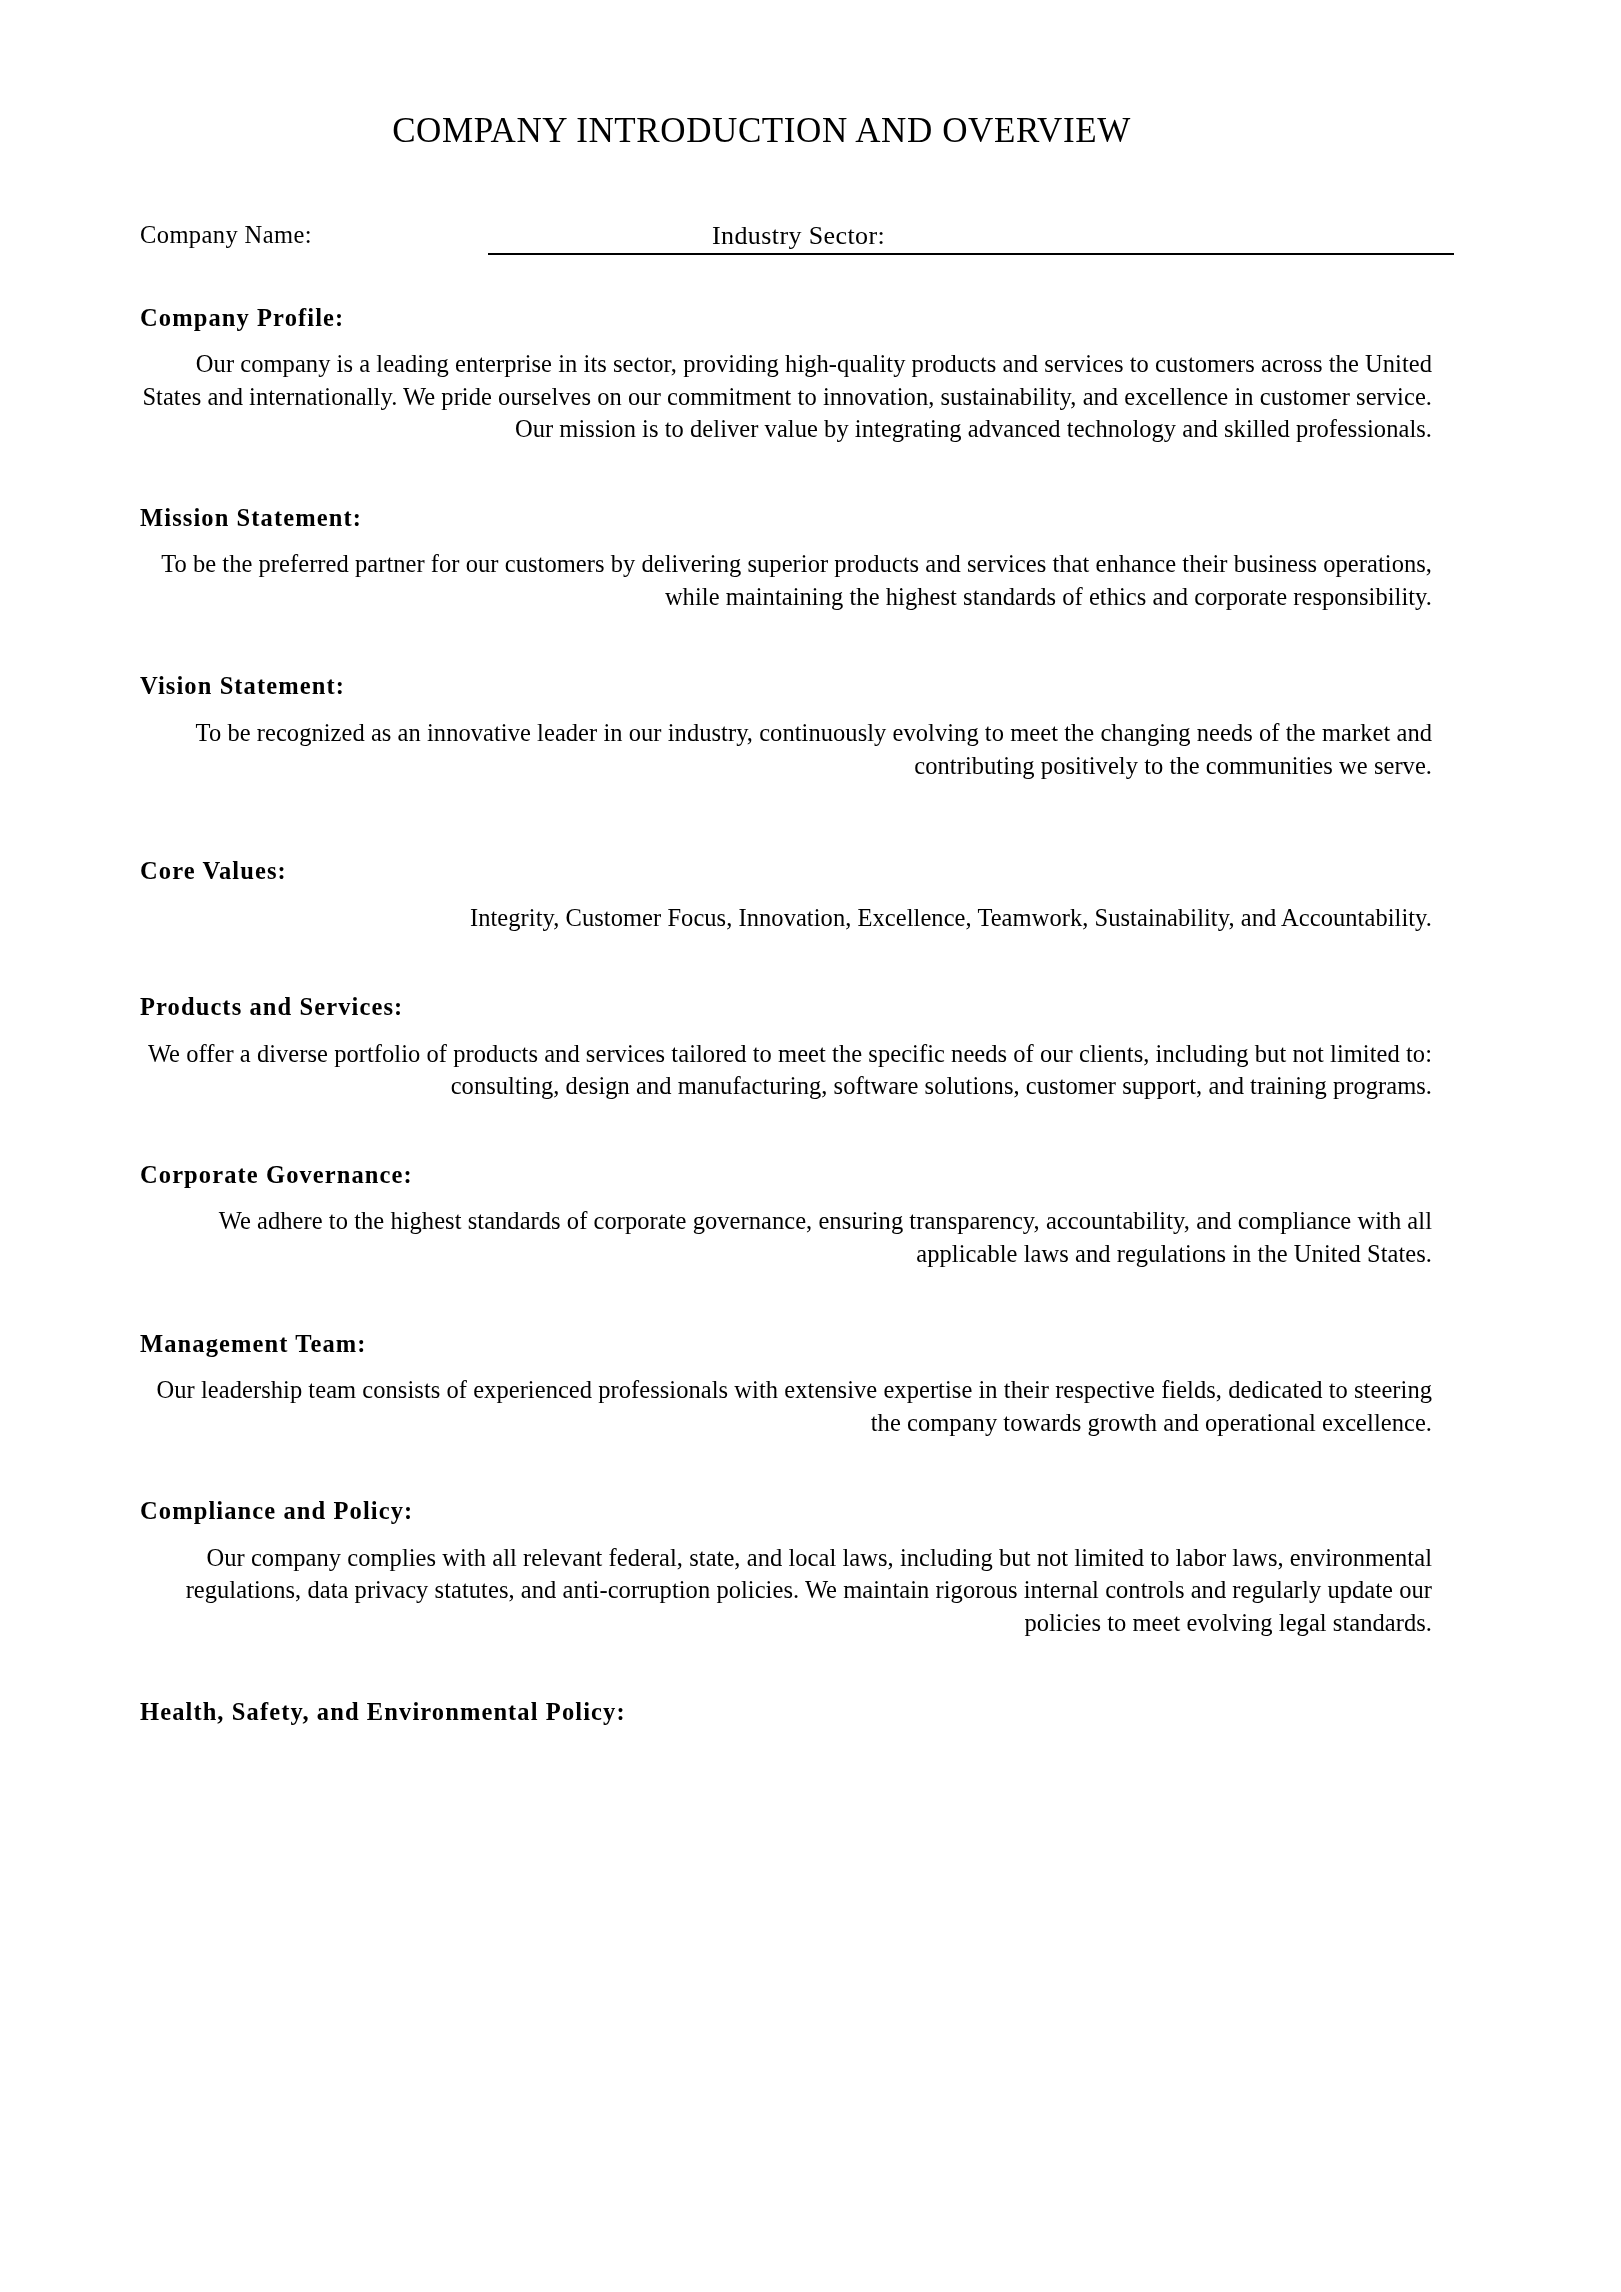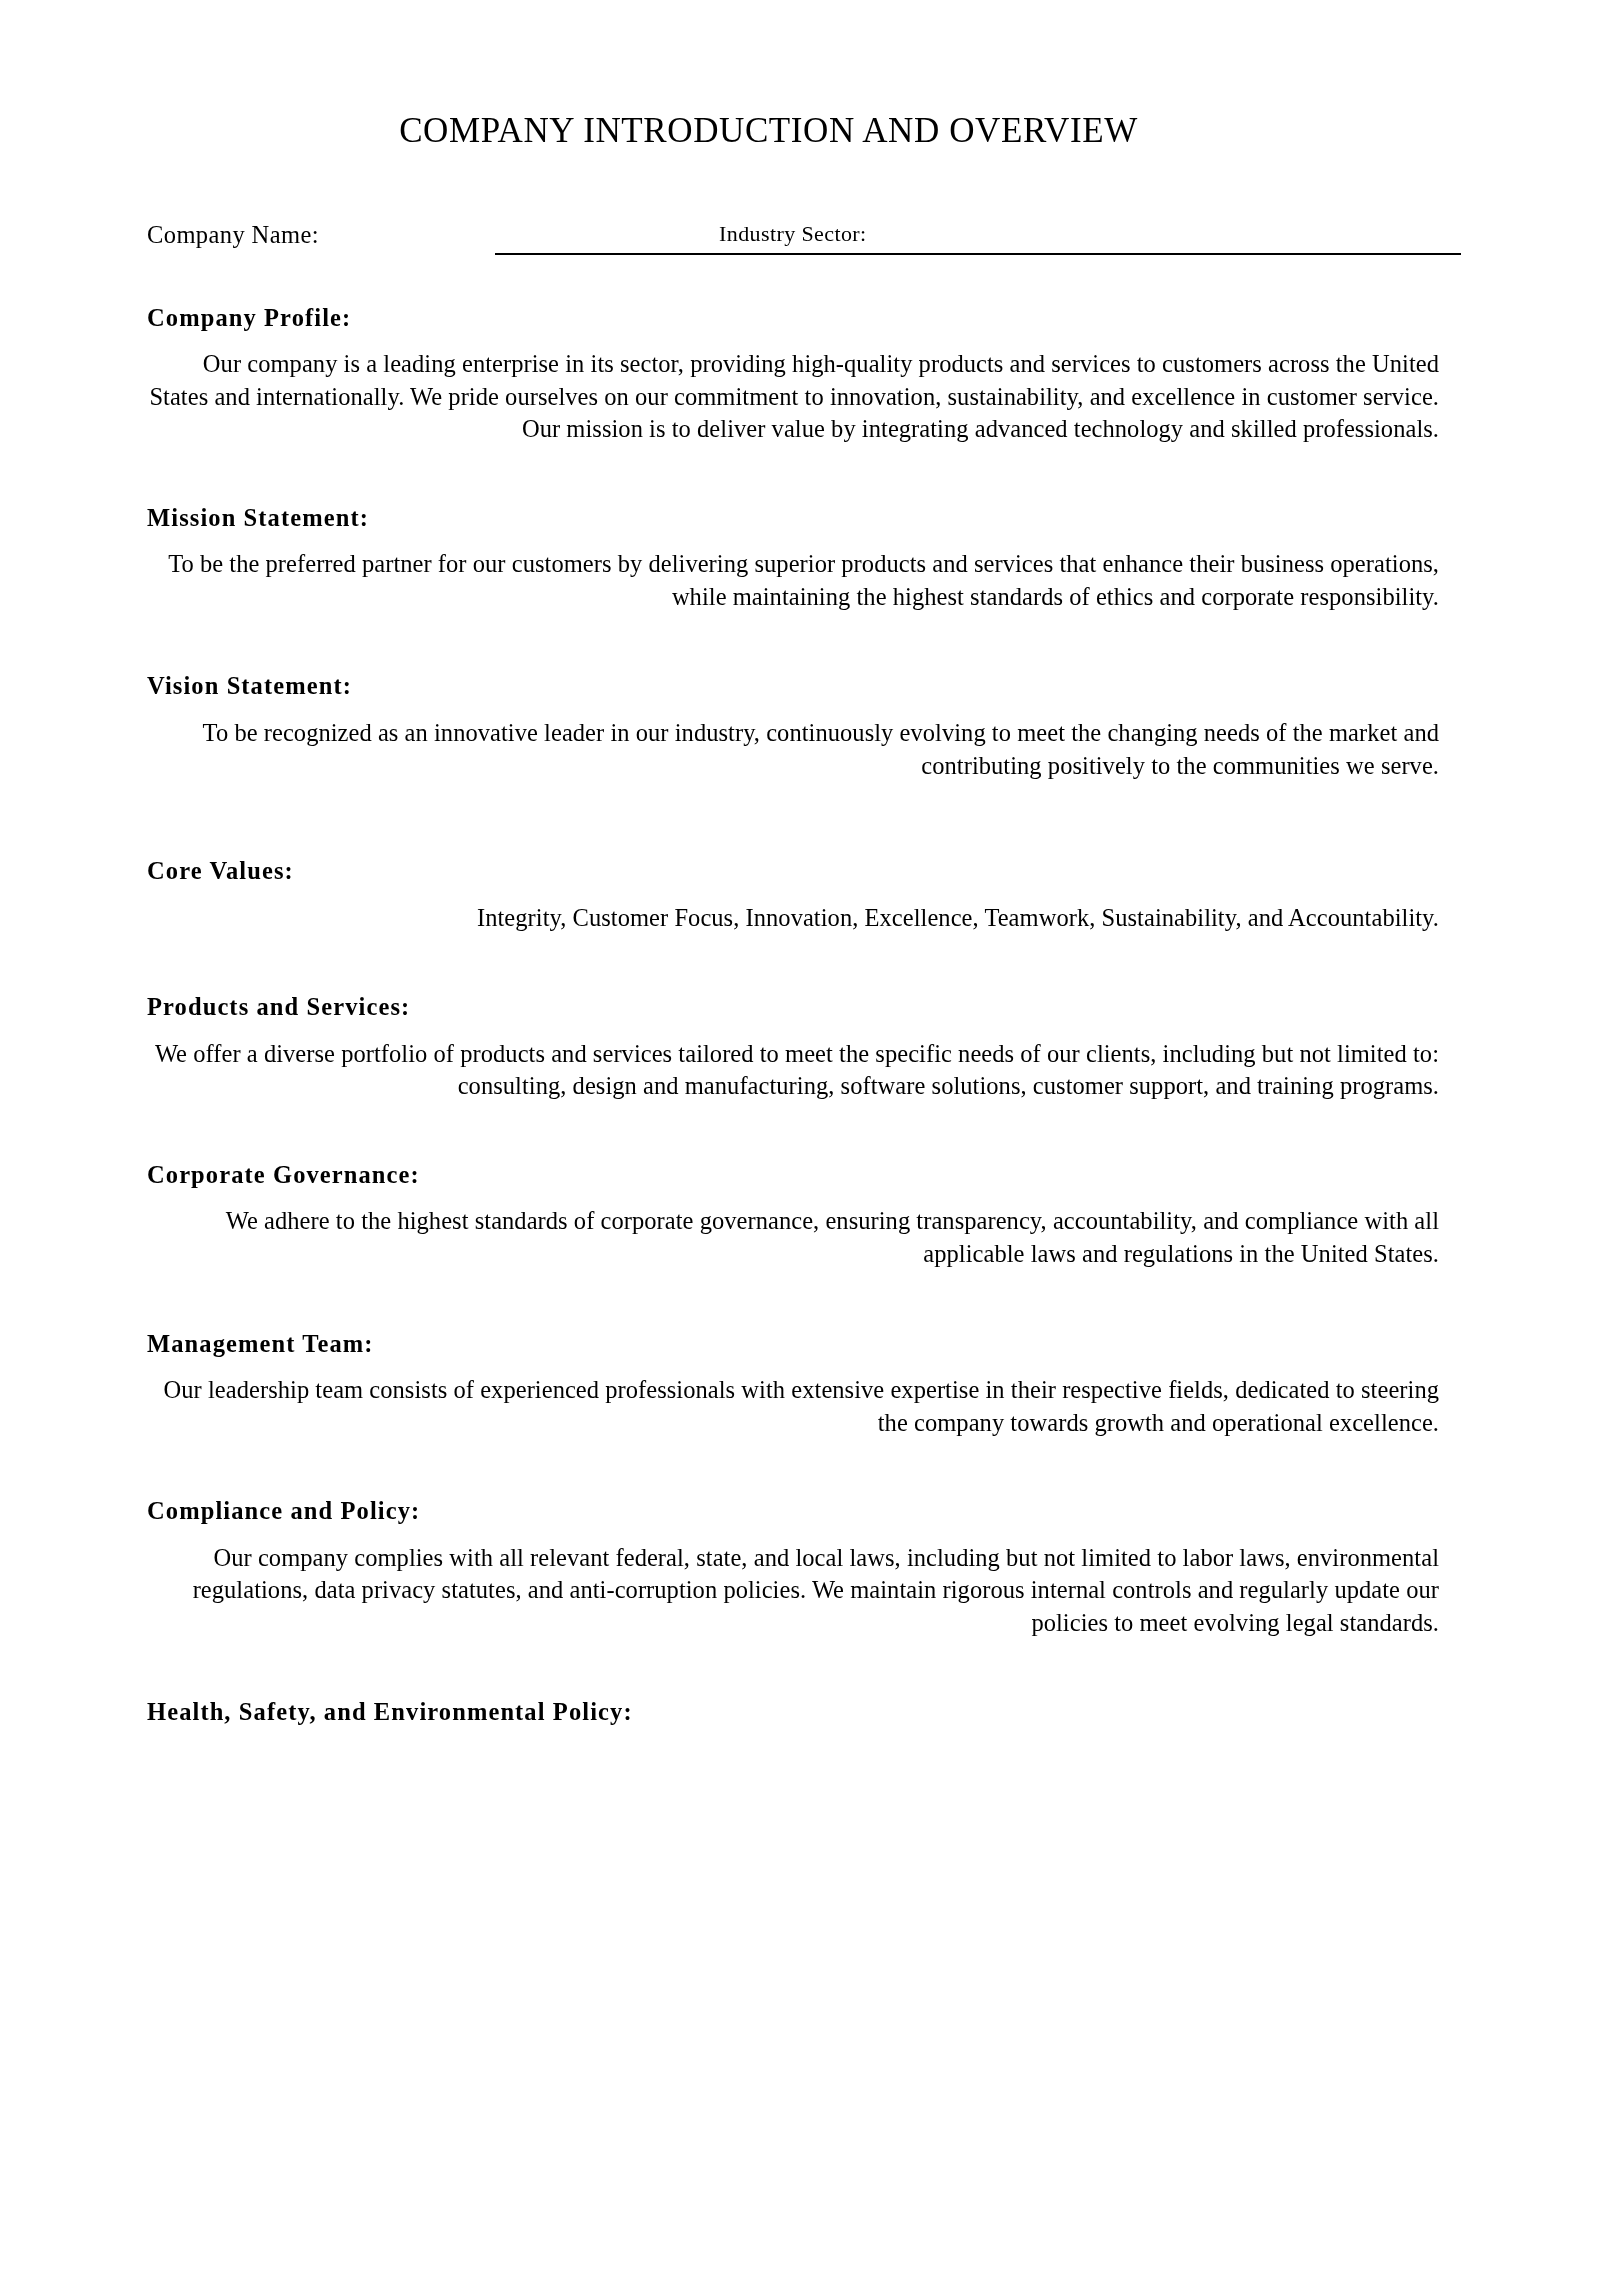--- a/index.html
+++ b/index.html
@@ -20,21 +20,21 @@
   .page {
     position: absolute;
     left: 0; top: 0;
     width: 1621px;
     height: 2293px;
     background: #ffffff;
   }
 
   .content {
     position: absolute;
-    left: 147px;
+    left: 140px;
     top: 0;
     width: 1294px;
   }
 
   
   .doc-title {
     text-align: center;
     font-size: 35px;
     line-height: 1.1;
     letter-spacing: 0.6px;
@@ -56,21 +56,21 @@
     left: 0;
     top: 0;
     font-size: 24.5px;
     letter-spacing: 0.4px;
     white-space: nowrap;
   }
   .fill-label-right {
     position: absolute;
     left: 572px;
     top: 0;
-    font-size: 22px;
+    font-size: 26px;
     letter-spacing: 0.4px;
     white-space: nowrap;
   }
   .fill-rule {
     position: absolute;
     left: 348px;
     top: 32px;
     width: 966px;
     height: 2.9px;
     background: #000000;

